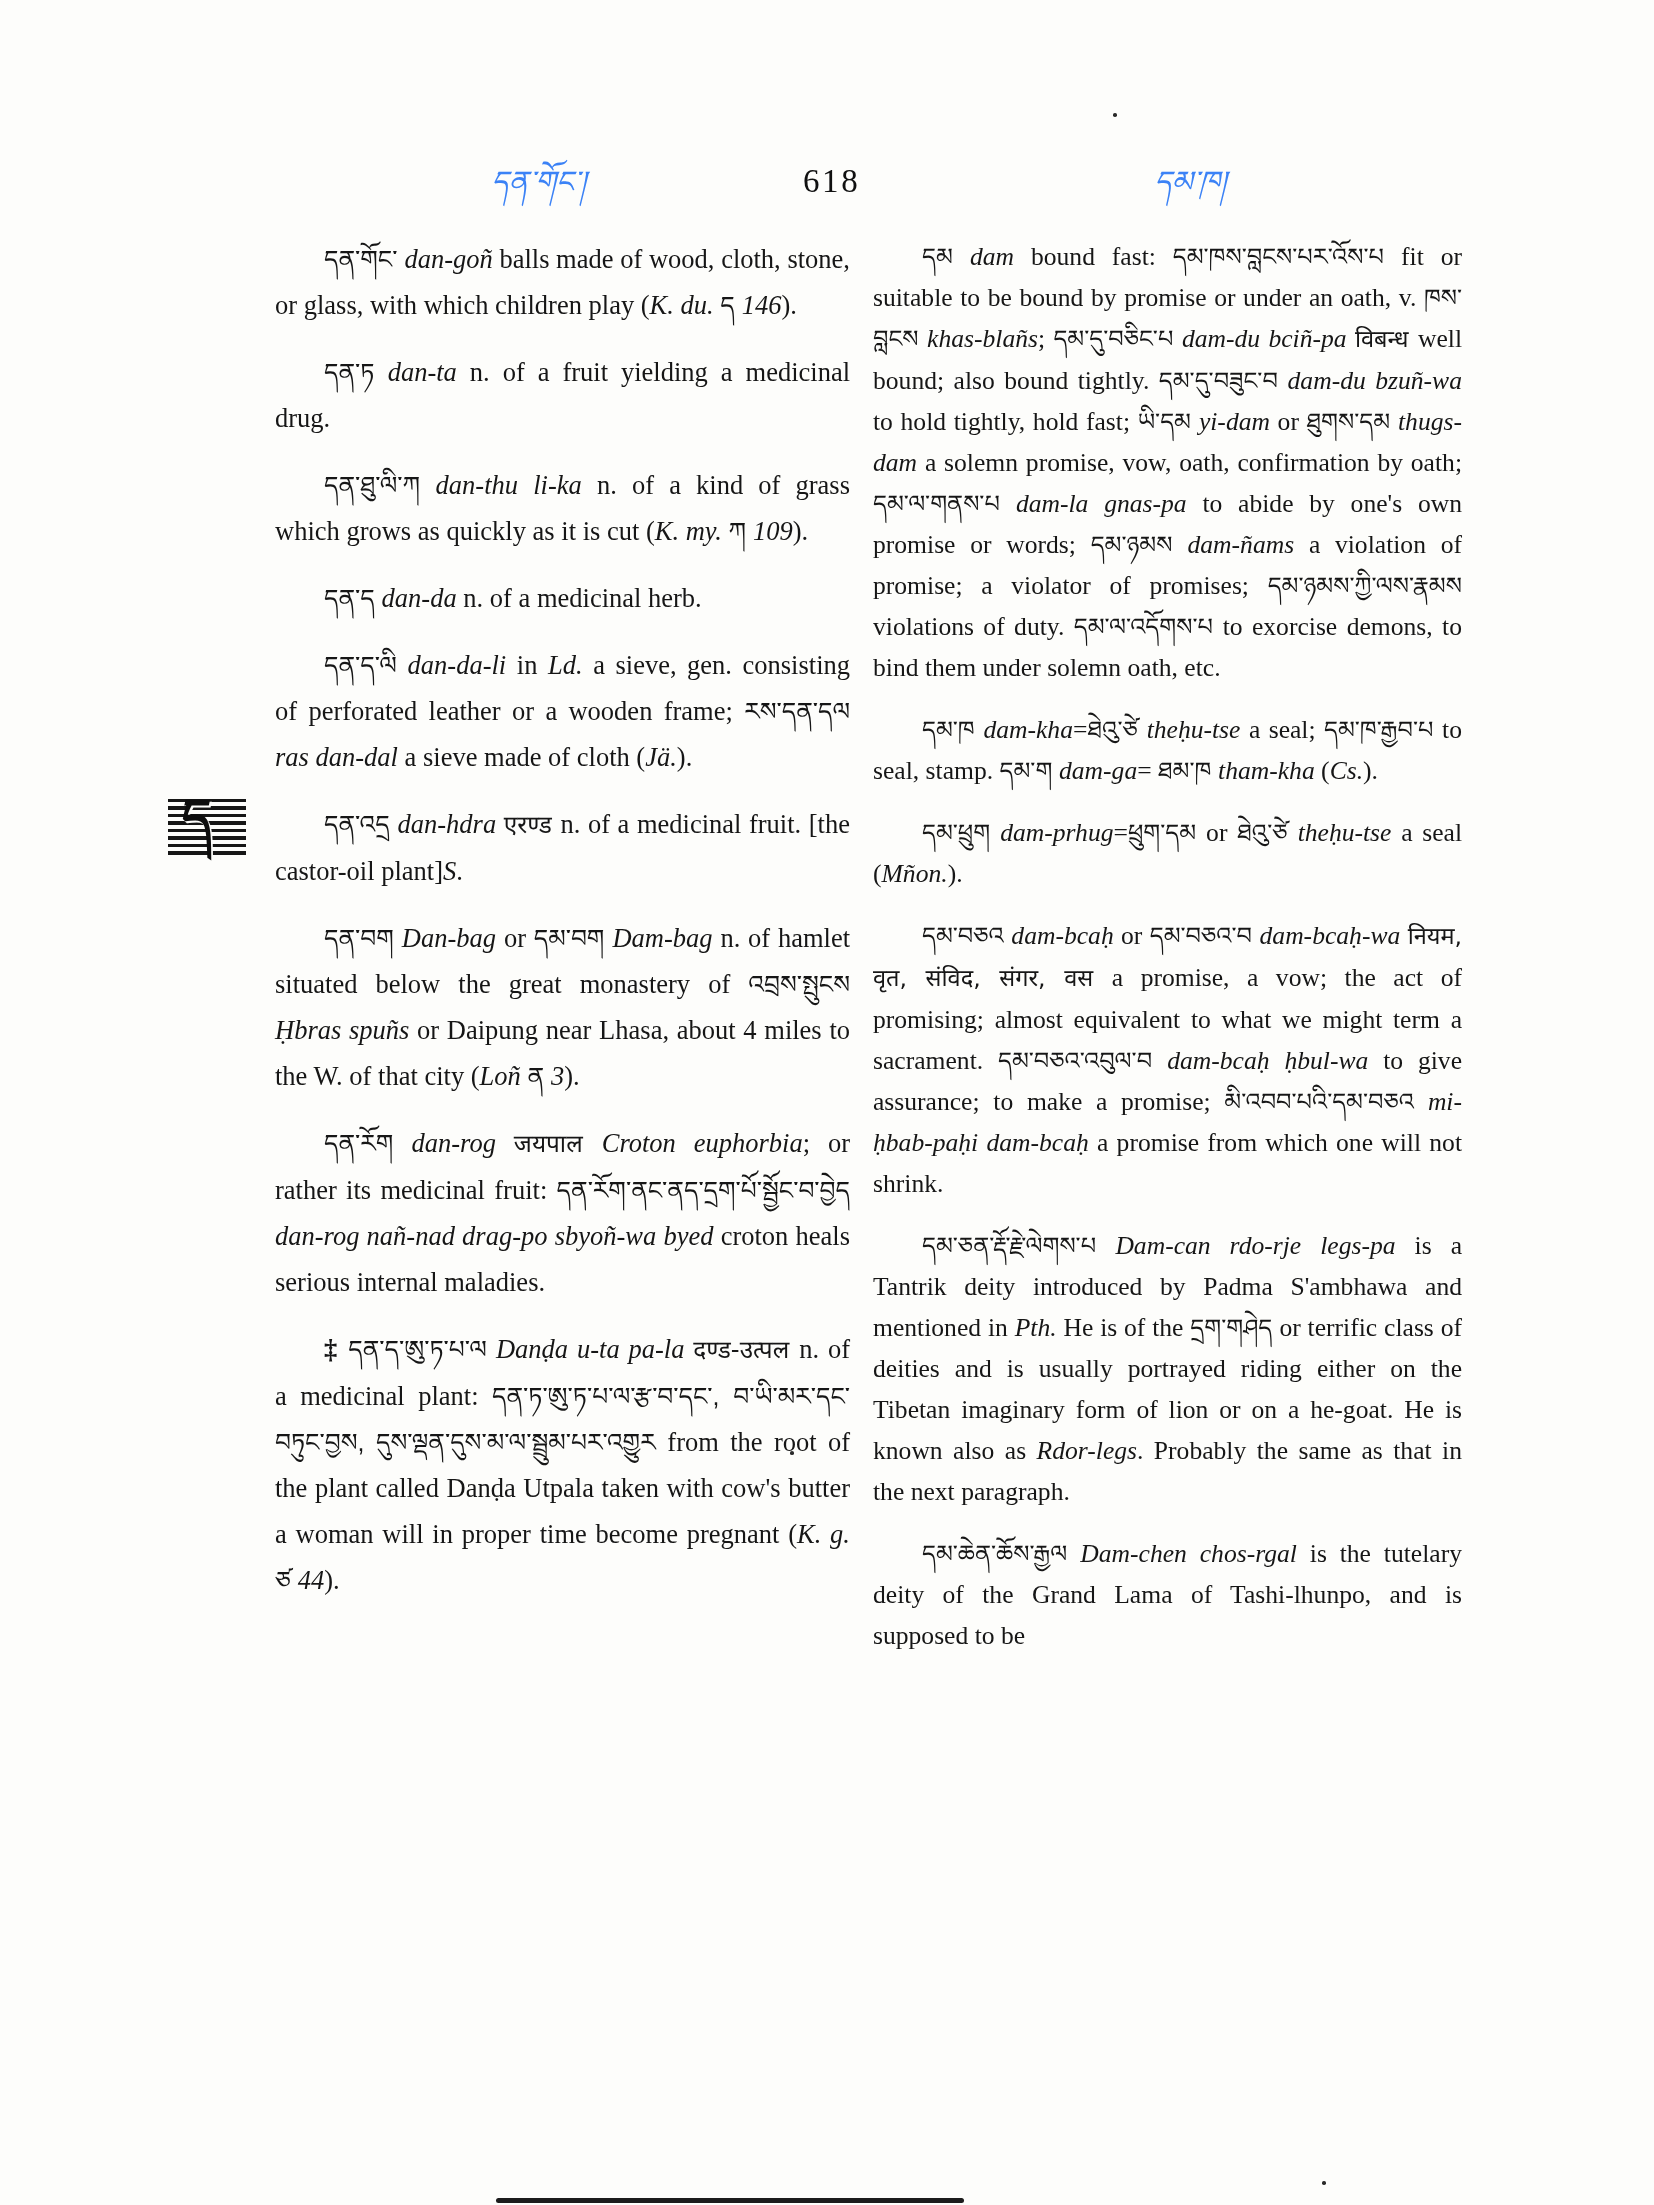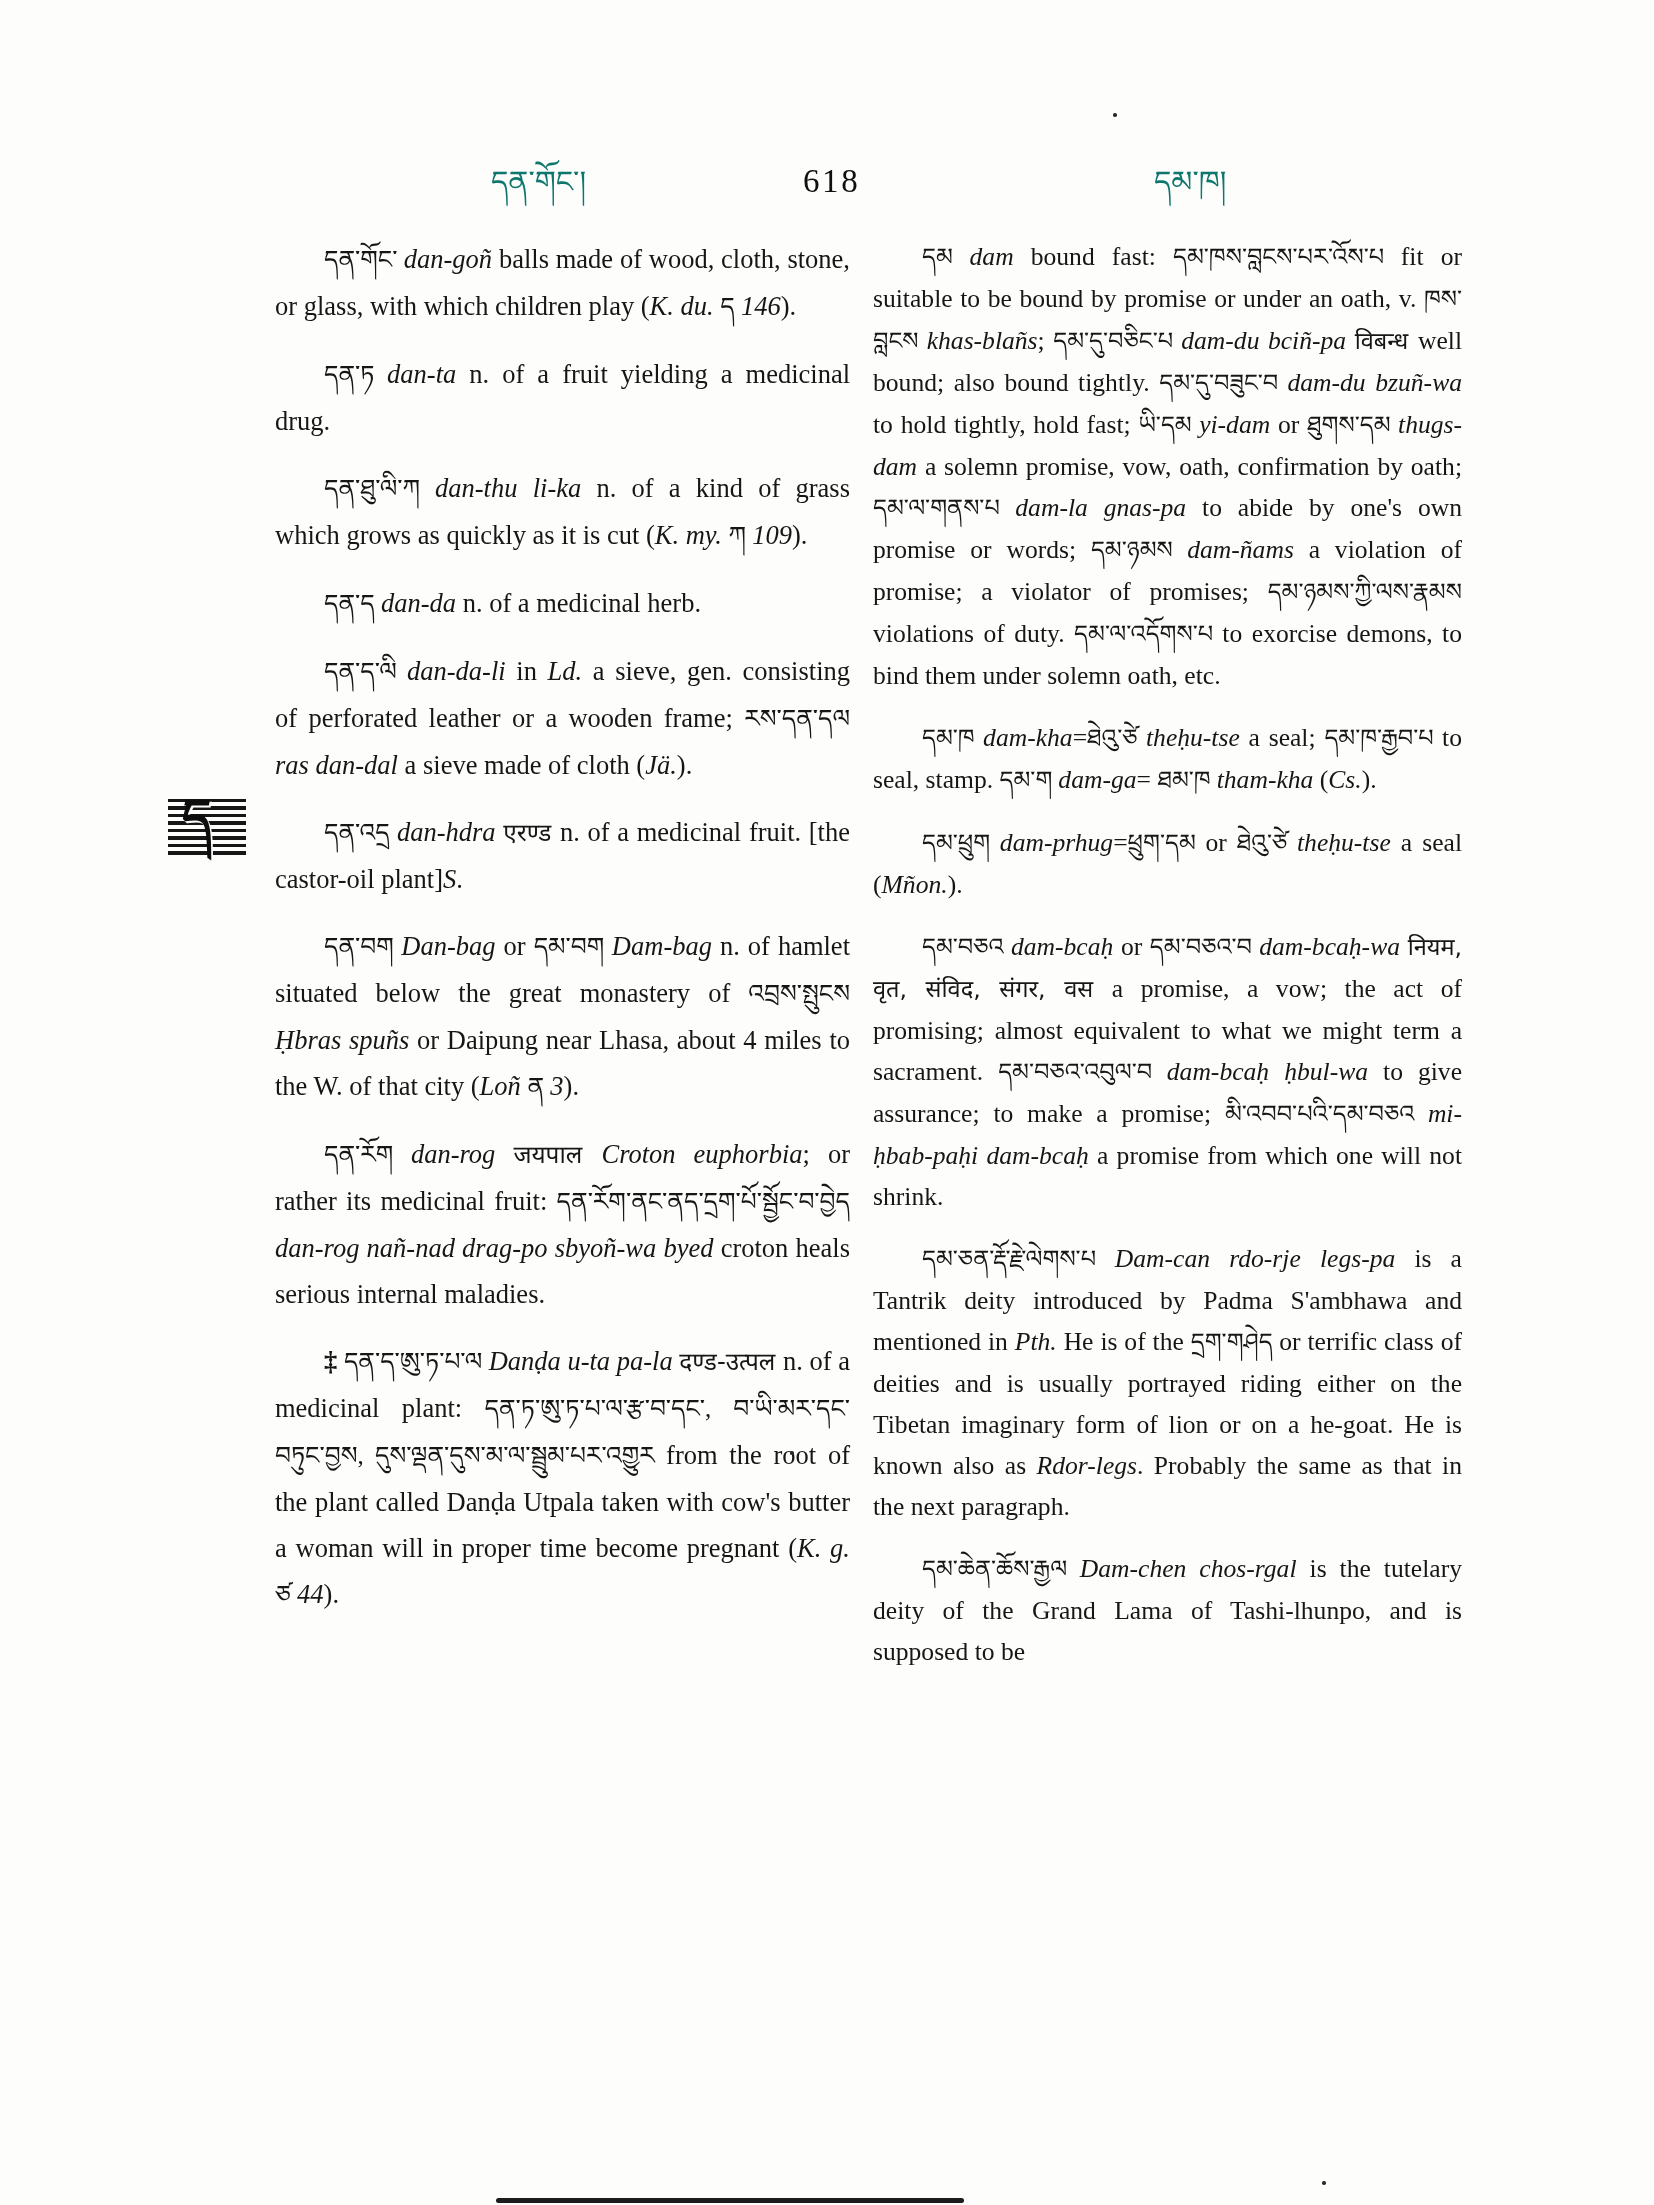--- a/index.html
+++ b/index.html
@@ -15,21 +15,22 @@
     background: #fdfdfb;
     overflow: hidden;
   }
 
   
   .header { position: absolute; top: 157px; left: 0; width: 1654px; height: 53px; }
   .h-tib {
     position: absolute;
     font-family: "DejaVu Sans", sans-serif;
     font-size: 30px; line-height: 49px;
-    color: #0f766e;
+    color: #3b82f6;
+    font-style: italic;
   }
   .h-left  { left: 491px; }
   .h-right { left: 1154px; }
   .h-num {
     position: absolute; left: 803px; width: 141px;
     text-align: left;
     font-size: 33px; line-height: 49px;
     letter-spacing: 2.6px;
     color: #101010;
   }
@@ -56,21 +57,21 @@
 
   .entry {
     margin: 0 0 21px 0;
     text-indent: 49px;
     text-align: justify;
     color: #161616;
   }
   .col-left  .entry { font-size: 26.5px; line-height: 46px; }
   .col-right .entry { font-size: 25.6px; line-height: 41px; }
 
-  .seg-tib { font-family: Liberation Serif, serif; font-size: 0.94em; }
+  .seg-tib { font-family: Liberation Sans, sans-serif; font-size: 0.94em; }
   .seg-it  { font-style: italic; }
   .seg-rm  { }
   .seg-dev { font-family: "DejaVu Sans", sans-serif; font-weight: normal; font-size: 0.92em; }
   .seg-sym { font-weight: bold; }
 
   
   .bottom-smudge {
     position: absolute; left: 496px; top: 2198px;
     width: 468px; height: 5.3px;
     background: #1c1c1c; border-radius: 2.6px;

